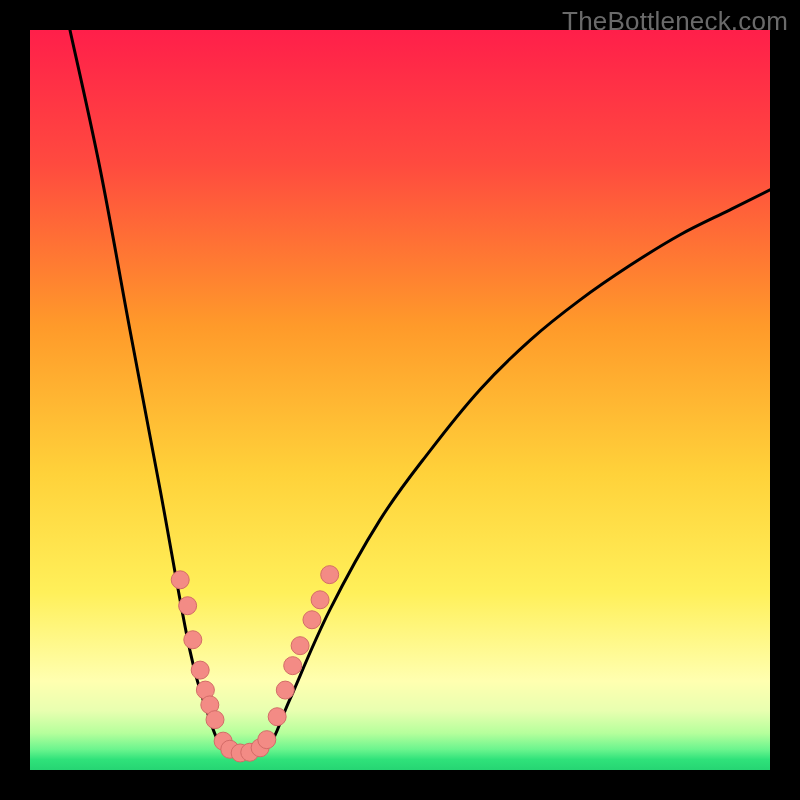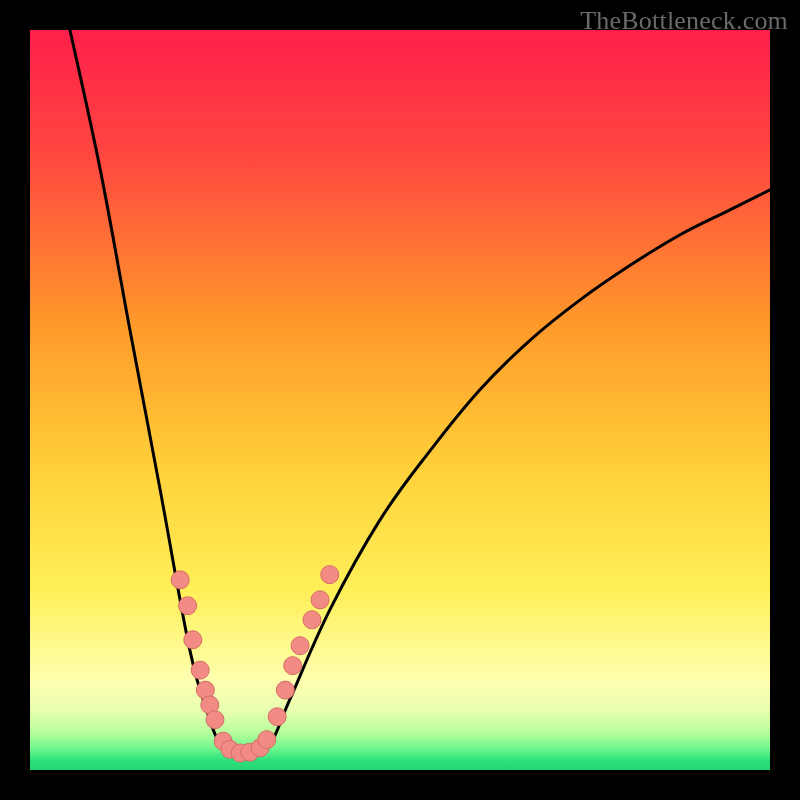--- a/index.html
+++ b/index.html
@@ -28,21 +28,20 @@
     overflow: hidden;
   }
   .watermark {
     position: absolute;
     top: 6px;
     right: 12px;
     font-size: 26px;
     font-weight: 500;
     color: #6a6a6a;
     letter-spacing: 0.2px;
-    font-family: Liberation Serif, serif;
   }
   svg {
     position: absolute;
     inset: 0;
     width: 100%;
     height: 100%;
   }
 </style>
 </head>
 <body>

